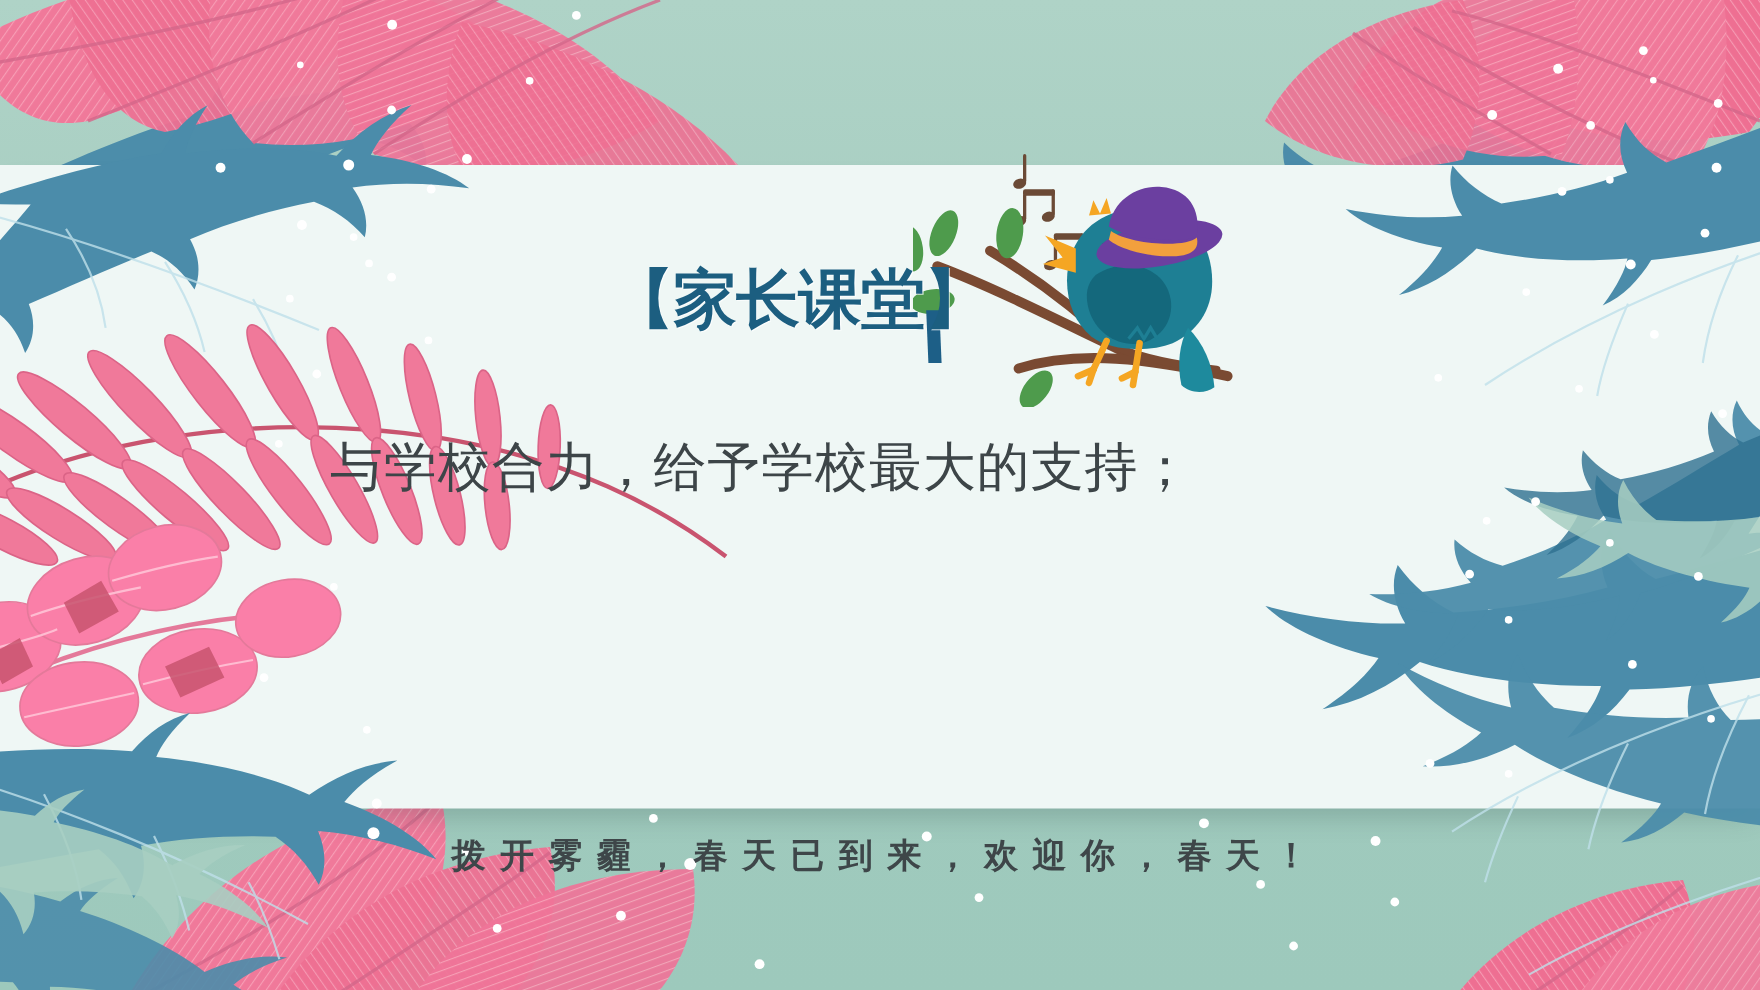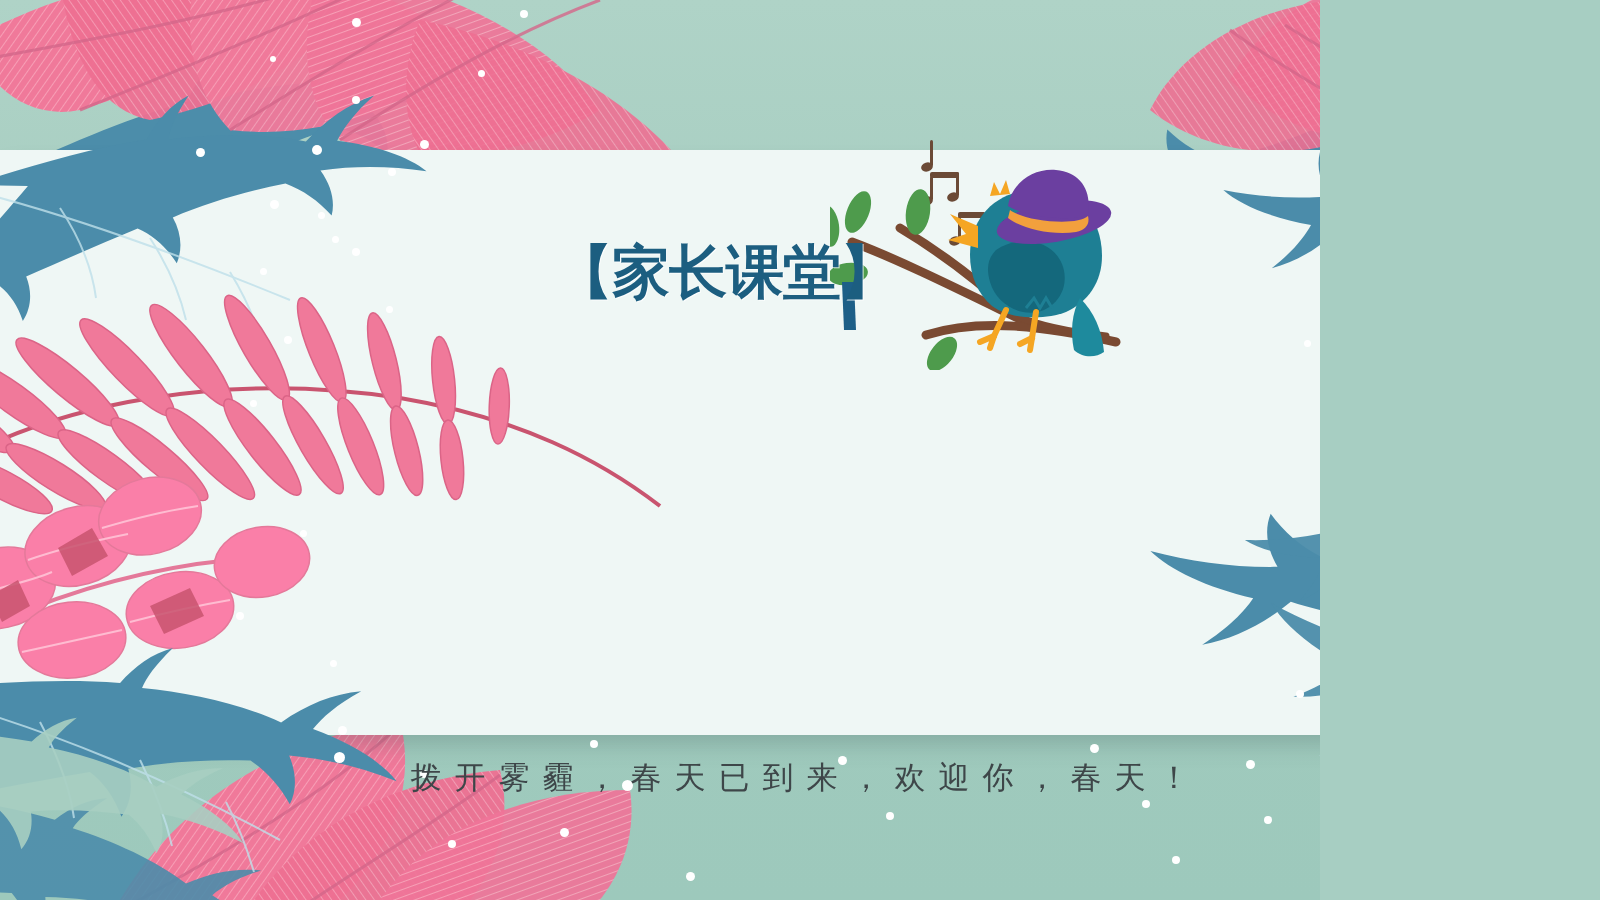--- a/index.html
+++ b/index.html
@@ -1,21 +1,21 @@
 <!DOCTYPE html>
 <html><head>
 <meta charset="utf-8">
 <style>
   html,body{margin:0;padding:0;}
   body{
     width:1600px;height:900px;overflow:hidden;
     font-family:"Liberation Serif","DejaVu Serif",serif;
     background:#A7CEC2;
   }
-  #stage{position:relative;width:1320px;height:900px;overflow:hidden;}
+  #stage{position:relative;width:1600px;height:900px;overflow:hidden;}
   #bg-svg,#leaves-back,#card-layer,#leaves-front,#dots-layer,#content-layer{
     position:absolute;left:0;top:0;width:1600px;height:900px;
   }
   #content-layer{pointer-events:none;}
   #content-layer *{pointer-events:auto;}
 
   
   .card{
     position:absolute;left:0;top:150px;width:1600px;height:585px;
     background:#EFF7F5;
@@ -44,21 +44,21 @@
     color:#3D4548;
     letter-spacing:1px;
     white-space:nowrap;
   }
   .body-text .ln{display:block;height:60px;}
 
   
   .footer{
     position:absolute;left:0;top:757px;width:1600px;text-align:center;
     font-family:"DejaVu Sans","Liberation Sans",sans-serif;
-    font-weight:400;
+    font-weight:700;
     font-size:31px;
     letter-spacing:13px;
     color:#3E4649;
     white-space:nowrap;
     text-indent:13px;
   }
 
   .dot{position:absolute;border-radius:50%;background:#FFFFFF;}
 </style>
 </head>
@@ -529,18 +529,19 @@
 
         <g fill="#F5A623">
           <path d="M160,66 L164,52 L170,64 L176,50 L180,64 Z"></path>
         </g>
       </g>
     </svg>
 
     <div class="title">【家长课堂】</div>
 
     <div class="body-text">
+      <span class="ln">与学校合力，给予学校最大的支持；</span>
     </div>
 
     <div class="footer">拨开雾霾，春天已到来，欢迎你，春天！</div>
 
   </div>
 </div>
 
 </body></html>

